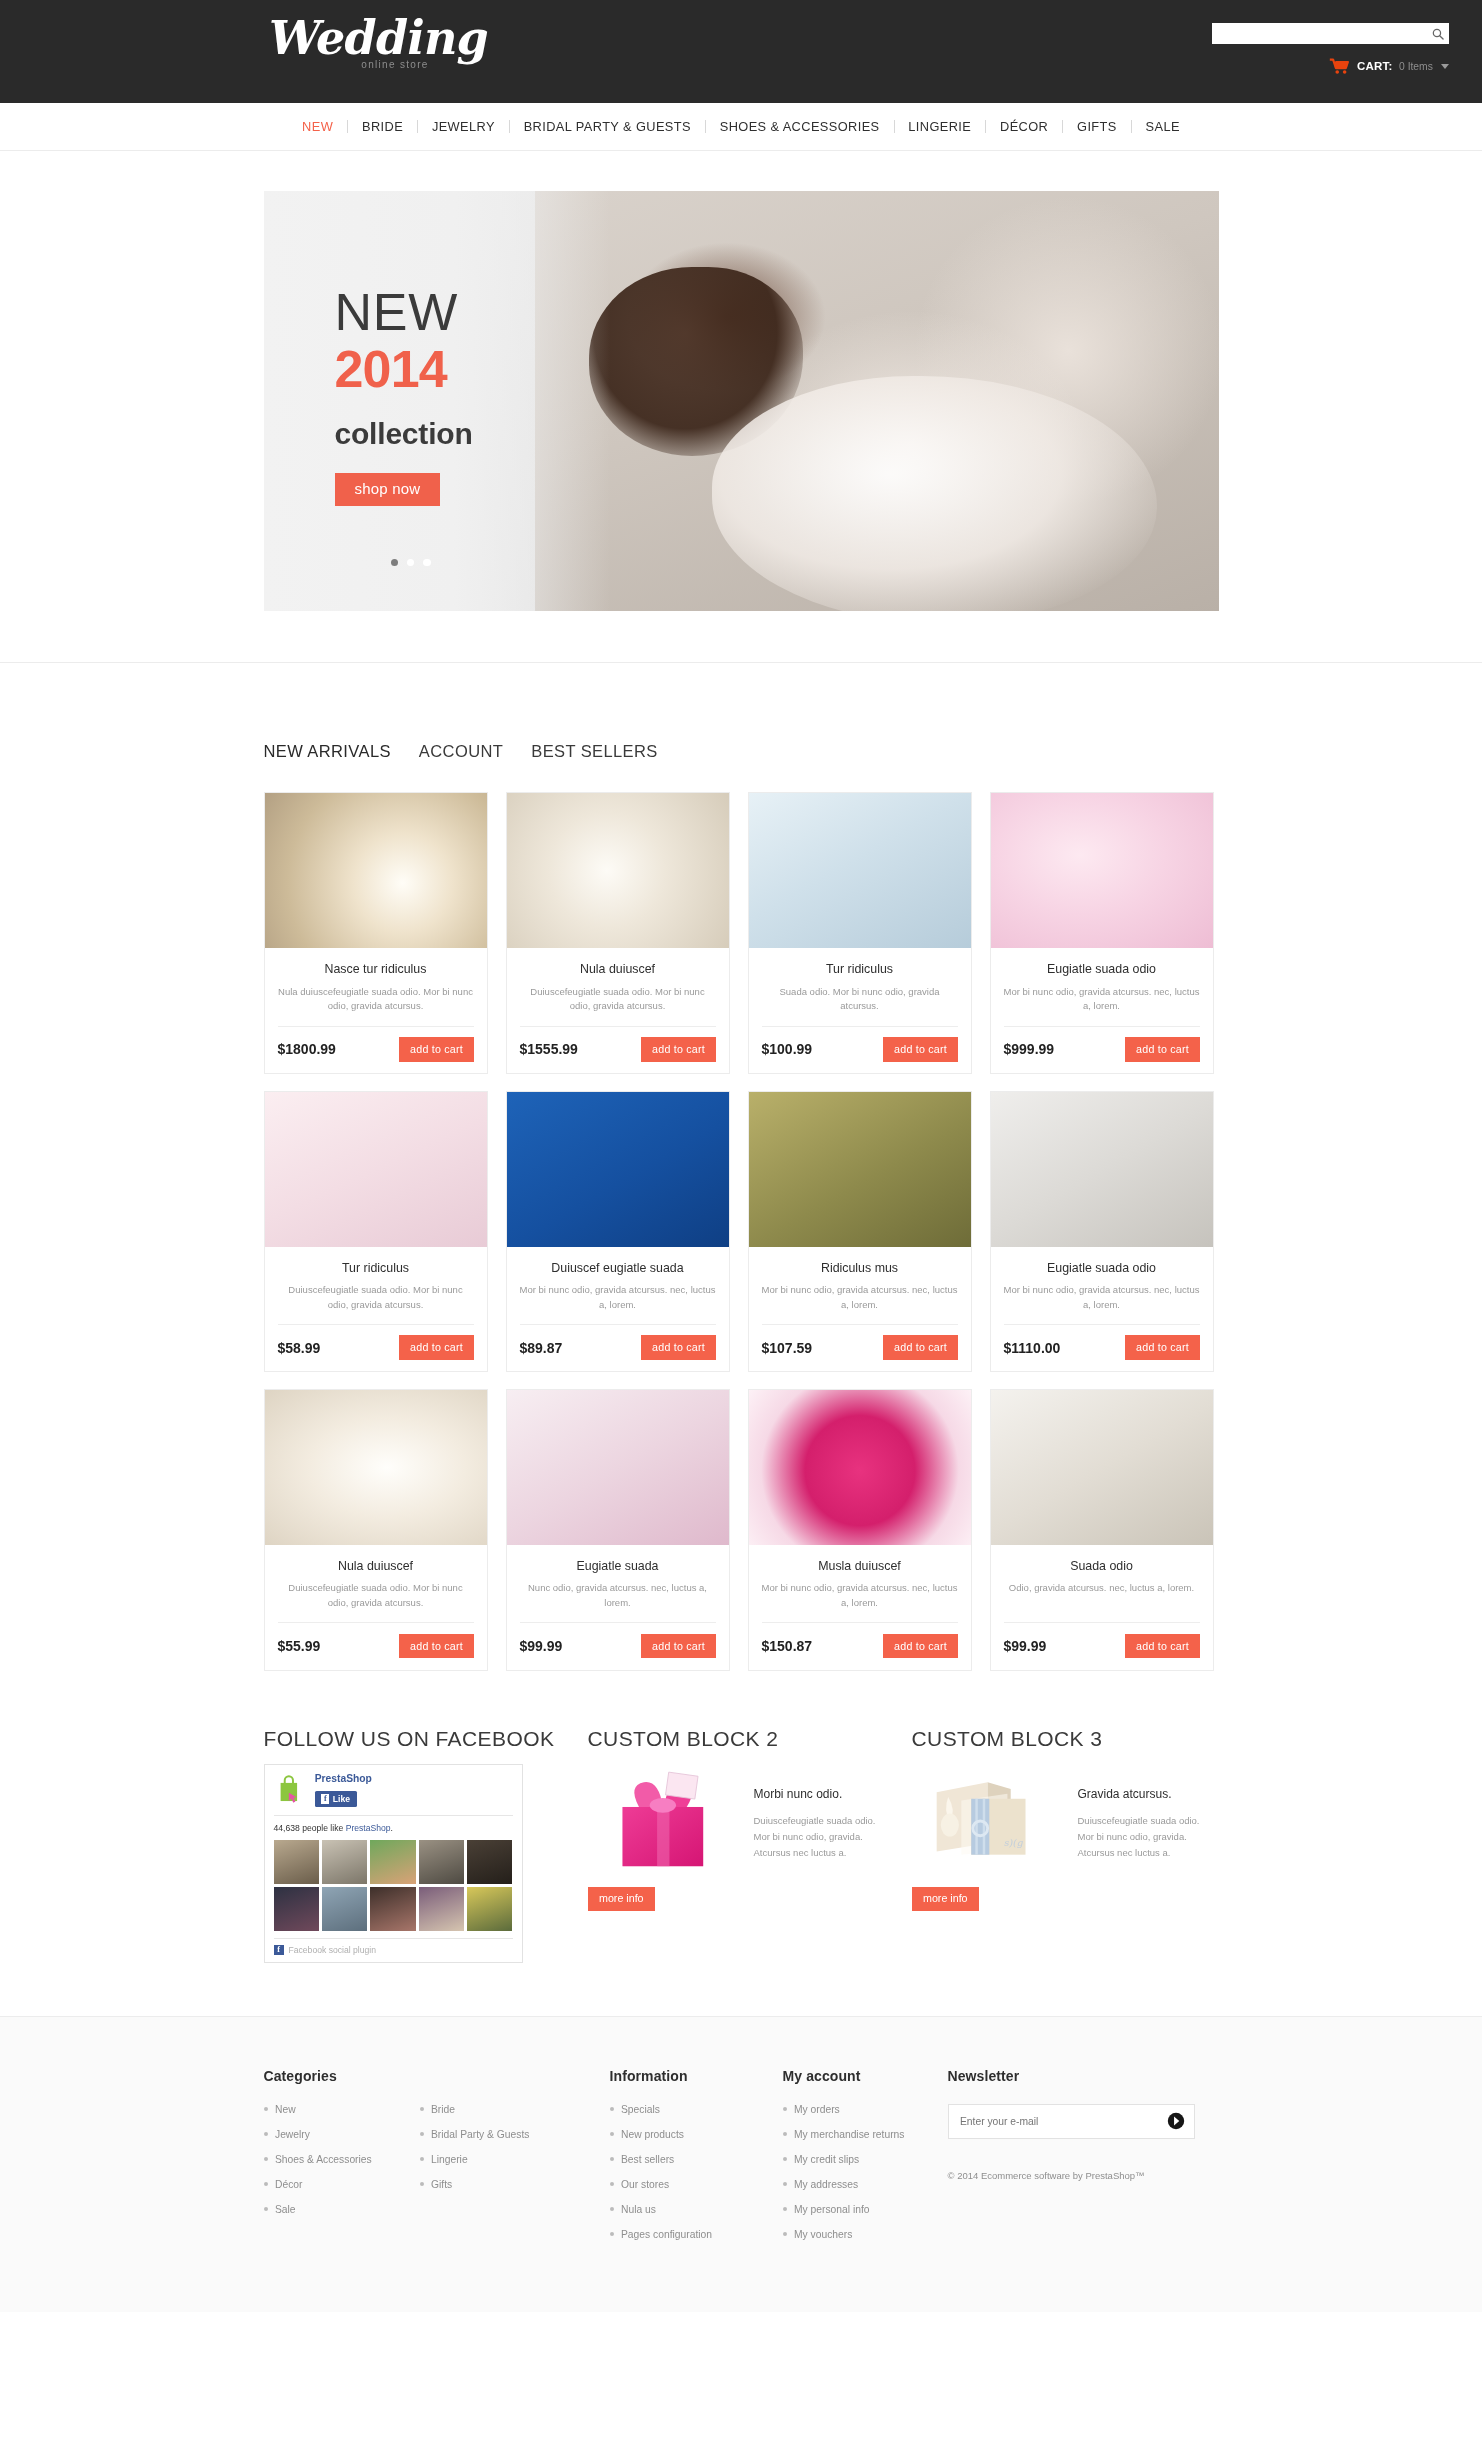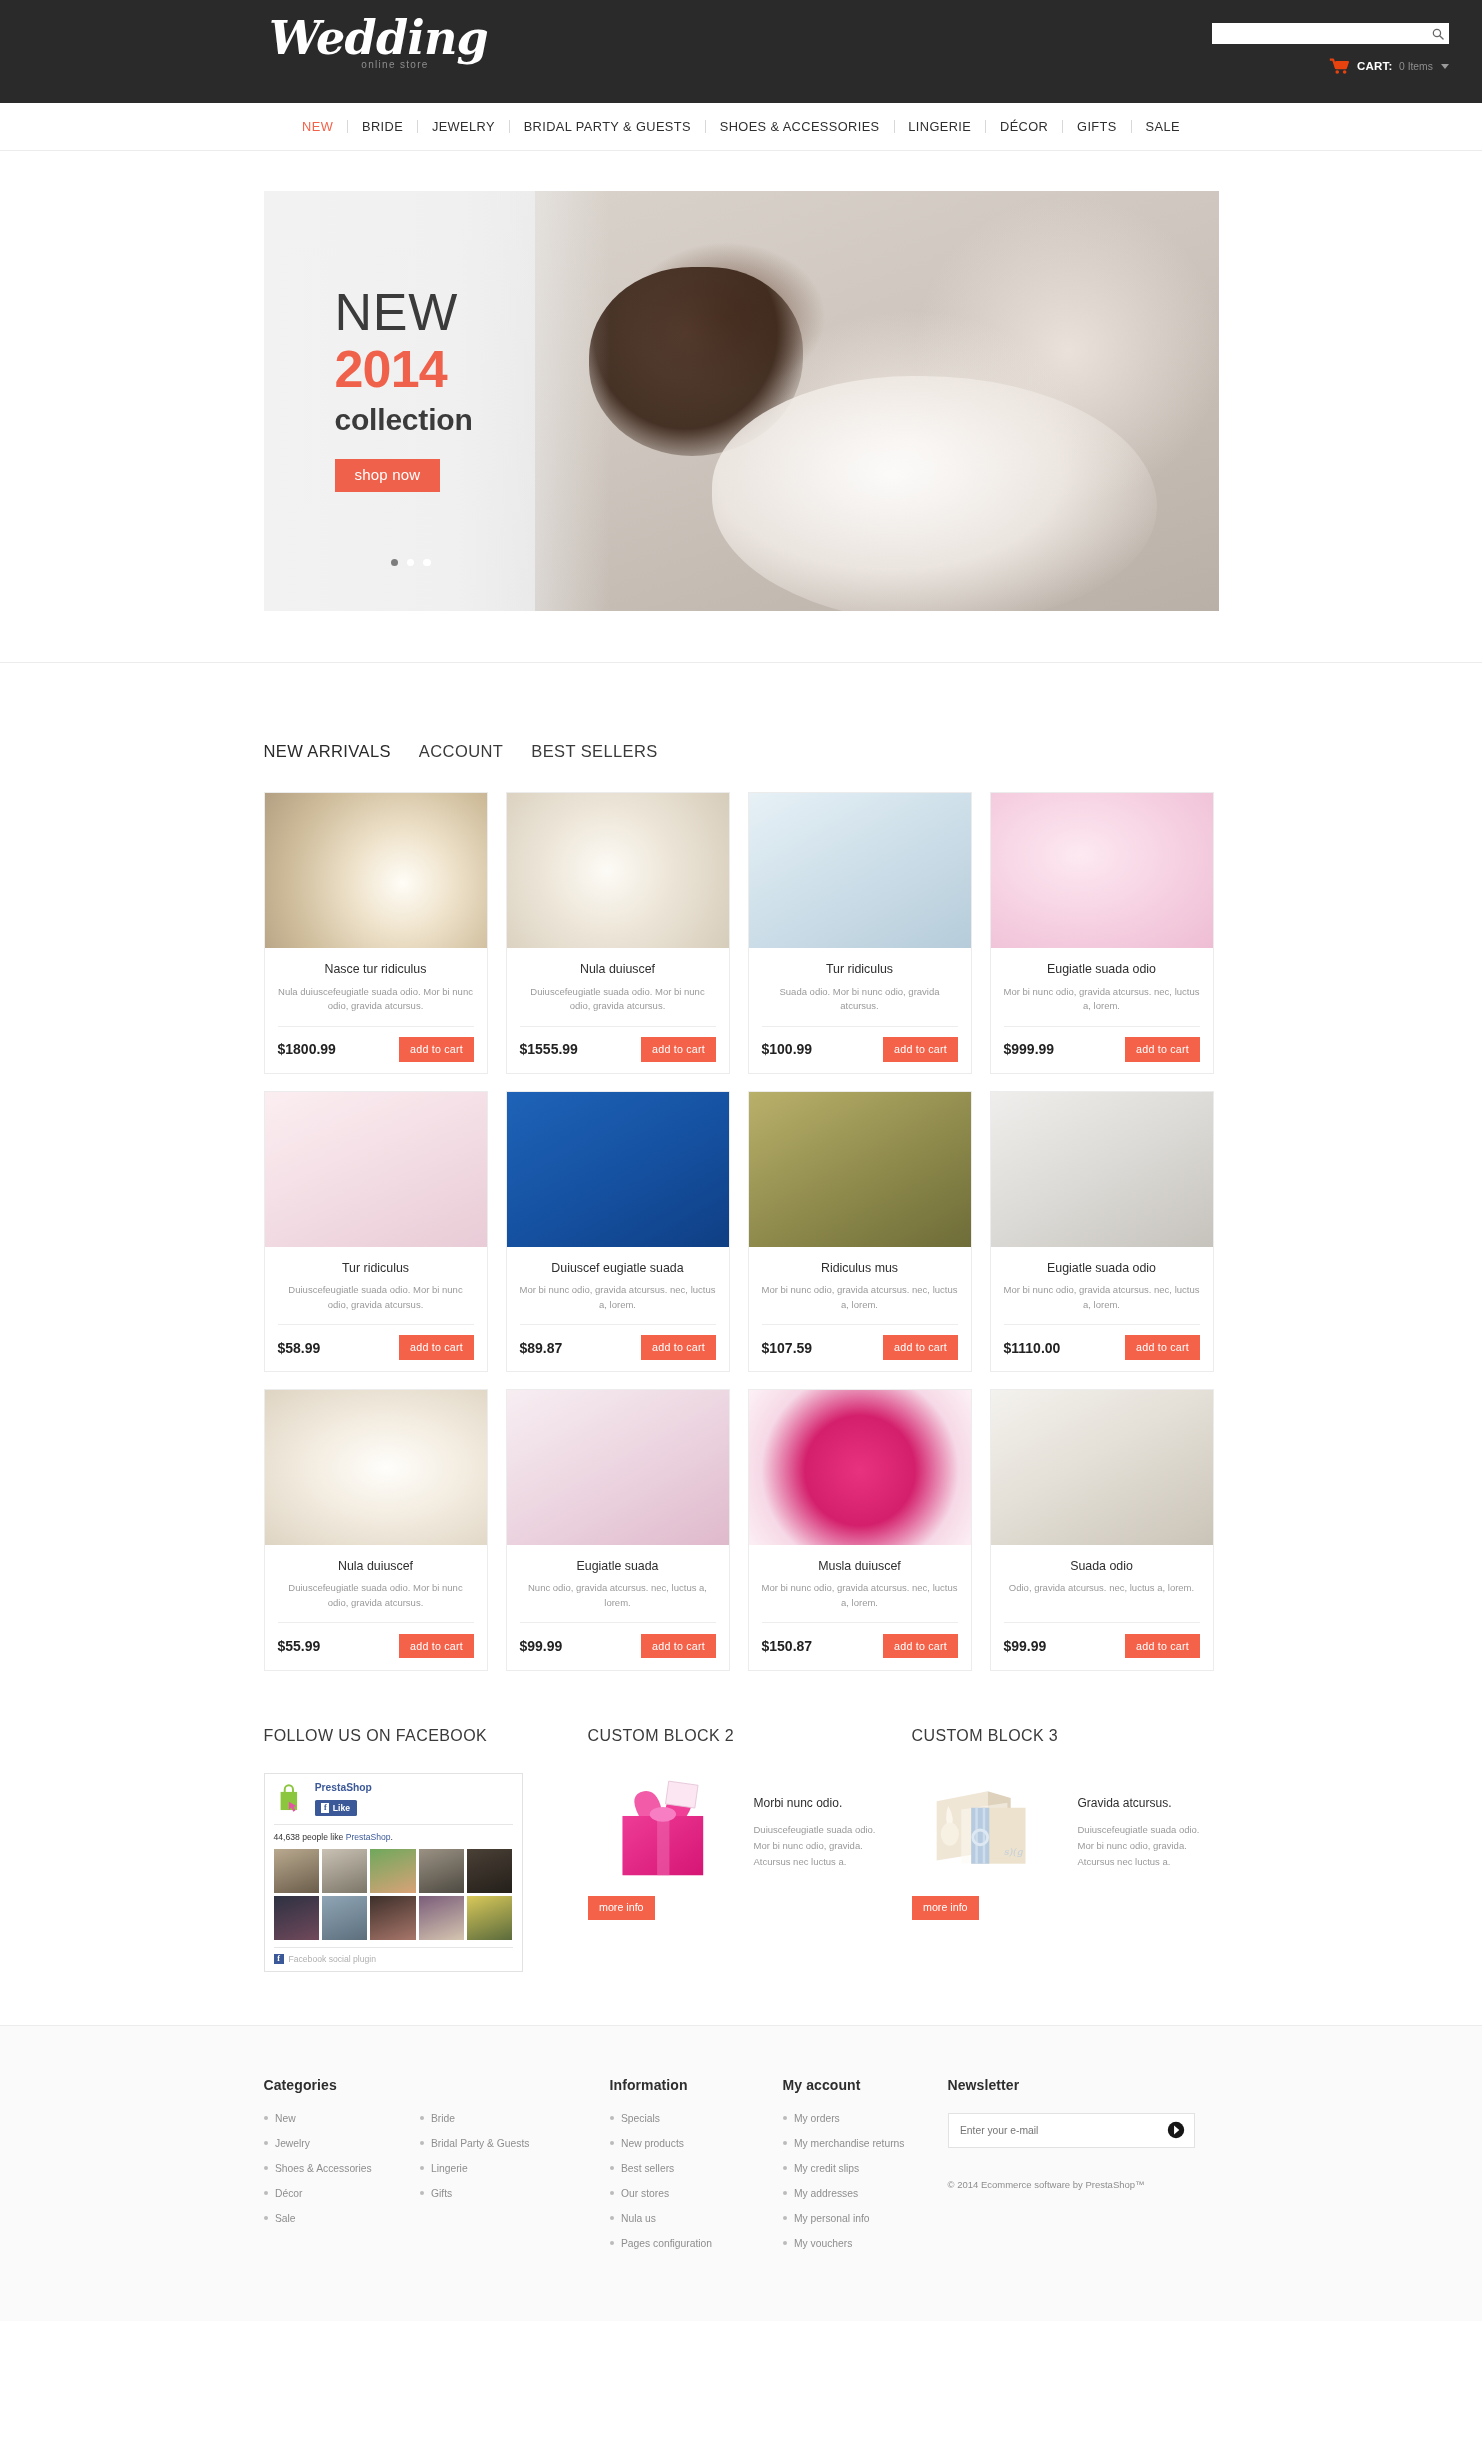--- a/index.html
+++ b/index.html
@@ -144,21 +144,21 @@
   .slide-new {
     font-size: 52px; color: #3b3b3b; font-weight: 400;
     letter-spacing: 0.8px; line-height: .96;
   }
   .slide-year {
     font-size: 52px; color: #f0614b; font-weight: 700;
     letter-spacing: -0.8px; line-height: 1.1; margin-top: 3.3px;
   }
   .slide-coll {
     font-size: 30px; color: #3b3b3b; font-weight: 700;
-    margin-top: 5px; letter-spacing: -0.2px;
+    margin-top: 19px; letter-spacing: -0.2px;
   }
   .shop-now {
     display: inline-block; margin-top: 21.4px; background: #f0614b;
     color: #ffffff; font-size: 15px; padding: 7.4px 20px 9px;
     border: 0; cursor: pointer; font-family: "Liberation Sans", sans-serif;
     letter-spacing: 0.2px;
   }
   .dots {
     position: absolute; left: 127px; bottom: 45px; display: flex; gap: 9px; z-index: 4;
   }
@@ -193,22 +193,22 @@
   .atc {
     background: #f4624a; color: #ffffff; border: 0; cursor: pointer;
     font-size: 10.7px; padding: 5.8px 10.7px 6.6px;
     font-family: "Liberation Sans", sans-serif; letter-spacing: 0.2px;
   }
 
   
   .blocks { display: flex; gap: 18px; margin-top: 56px; padding-bottom: 53px; }
   .block { width: 306px; }
   .block h3 {
-    font-size: 16px; color: #3a3a3a; font-weight: 400;
-    letter-spacing: 0.4px; margin-bottom: 28px;
+    font-size: 21px; color: #3a3a3a; font-weight: 400;
+    letter-spacing: 0.4px; margin-bottom: 13px;
   }
   .fb-widget {
     width: 259px; border: 0.8px solid #e2e2e2; background: #ffffff;
     padding: 8.2px 9px 6.6px;
   }
   .fb-top { display: flex; gap: 8.2px; align-items: flex-start; }
   .fb-bag {
     width: 33px; height: 33px; position: relative; flex-shrink: 0;
   }
   .fb-name { color: #3b5998; font-size: 10.3px; font-weight: 700; margin-bottom: 5px; }

